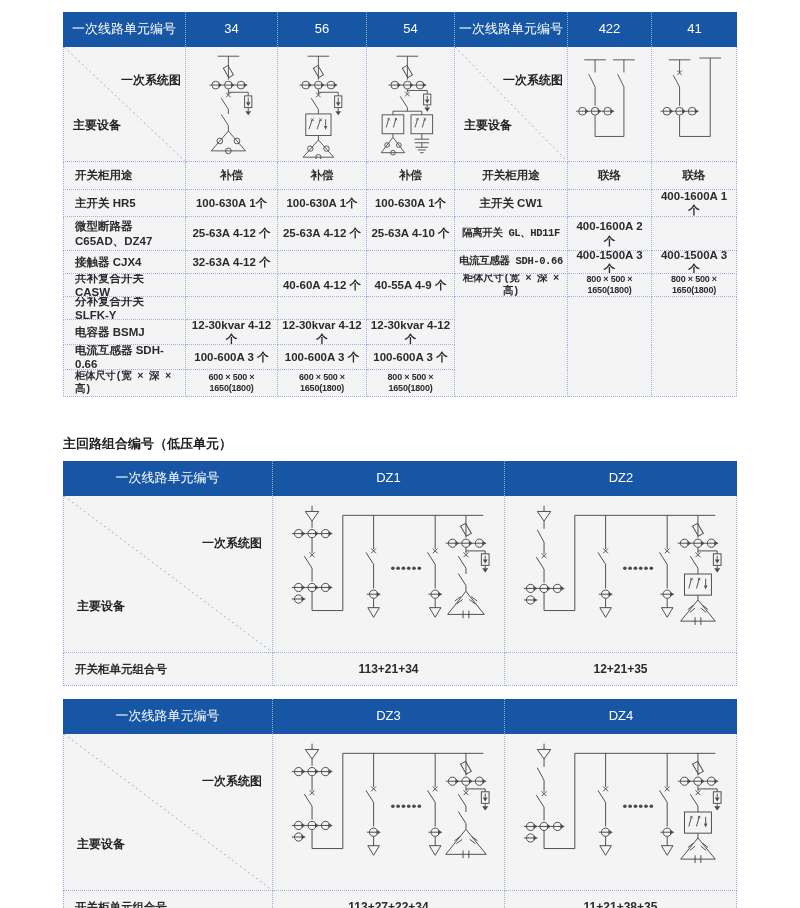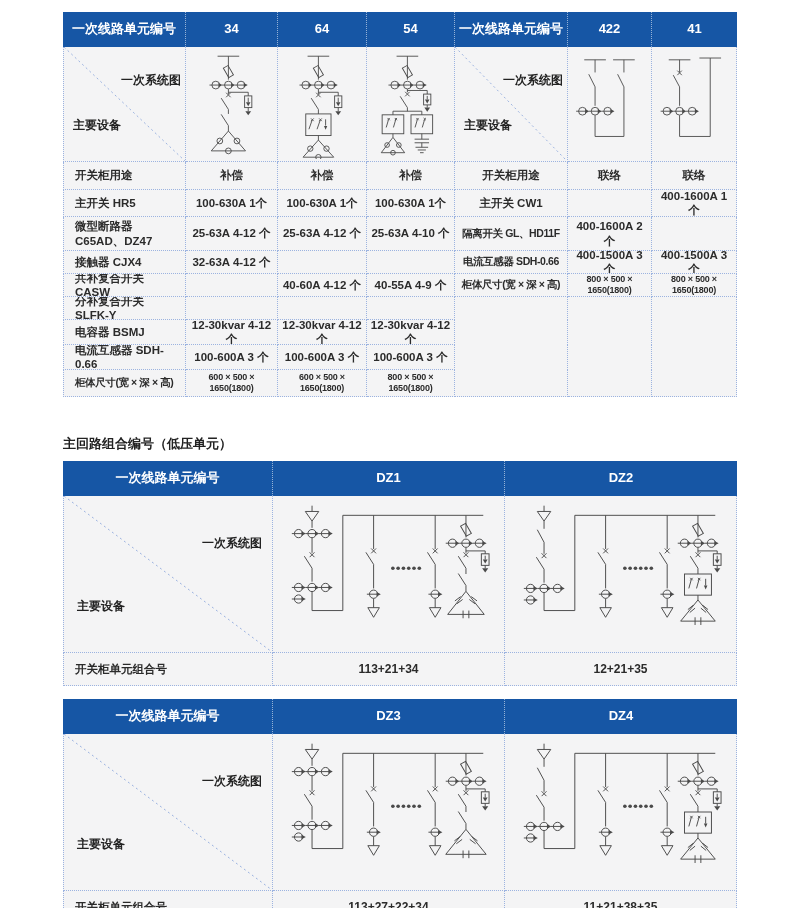--- a/index.html
+++ b/index.html
@@ -22,29 +22,29 @@
   .cell{
     background:var(--cellbg);
     border-right:1px dotted var(--line);
     border-bottom:1px dotted var(--line);
     display:flex;align-items:center;justify-content:center;
     font-size:11.5px;line-height:1.25;text-align:center;
     position:relative;overflow:hidden;
   }
   .col1{border-left:1px dotted var(--line);}
   .th{
-    background:var(--hbg);color:#fff;font-weight:bold;font-size:13px;
+    background:var(--hbg);color:#fff;font-weight:normal;font-size:13px;
     border-right:1px dotted rgba(255,255,255,.55);border-bottom:none;border-left:none;
   }
   .th.lastc{border-right:none;}
   .lbl{justify-content:flex-start;text-align:left;padding:2px 6px 2px 11px;font-weight:bold;font-size:11.5px;}
   .rlabel{justify-content:center;text-align:center;padding:2px 4px;font-weight:bold;font-size:11.5px;}
   .val{padding:2px 3px;font-weight:bold;}
   .sm{font-size:9px;letter-spacing:-0.2px;}
-  .tight{font-size:10.5px;letter-spacing:-0.4px;}
+  .tight{font-size:10.5px;letter-spacing:-0.4px;font-family:Liberation Mono, monospace;}
   .nb{border-bottom:none;}
 
   
   .t1{grid-template-columns:123px 92px 89px 88px 113px 84px 85px;
       grid-template-rows:35px 115px 28px 27px 34px 23px 23px 23px 25px 25px 27px;}
 
   
   .diagbox{padding:0;text-align:center;}
   .diagline{position:absolute;left:0;top:0;width:100%;height:100%;}
   .diagline line{stroke:var(--line);stroke-width:1;stroke-dasharray:2 3;vector-effect:non-scaling-stroke;}
@@ -70,21 +70,21 @@
 </style>
 </head>
 <body>
 
 <div class="page">
 
   <div class="grid t1">
 
     <div class="cell th">一次线路单元编号</div>
     <div class="cell th">34</div>
-    <div class="cell th">64</div>
+    <div class="cell th">56</div>
     <div class="cell th">54</div>
     <div class="cell th">一次线路单元编号</div>
     <div class="cell th">422</div>
     <div class="cell th lastc">41</div>
 
     <div class="cell diagbox col1">
       <svg class="diagline" viewBox="0 0 100 100" preserveAspectRatio="none">
           <line x1="0" y1="0" x2="100" y2="100"></line>
         </svg>
       <span class="dl-top">一次系统图</span>

